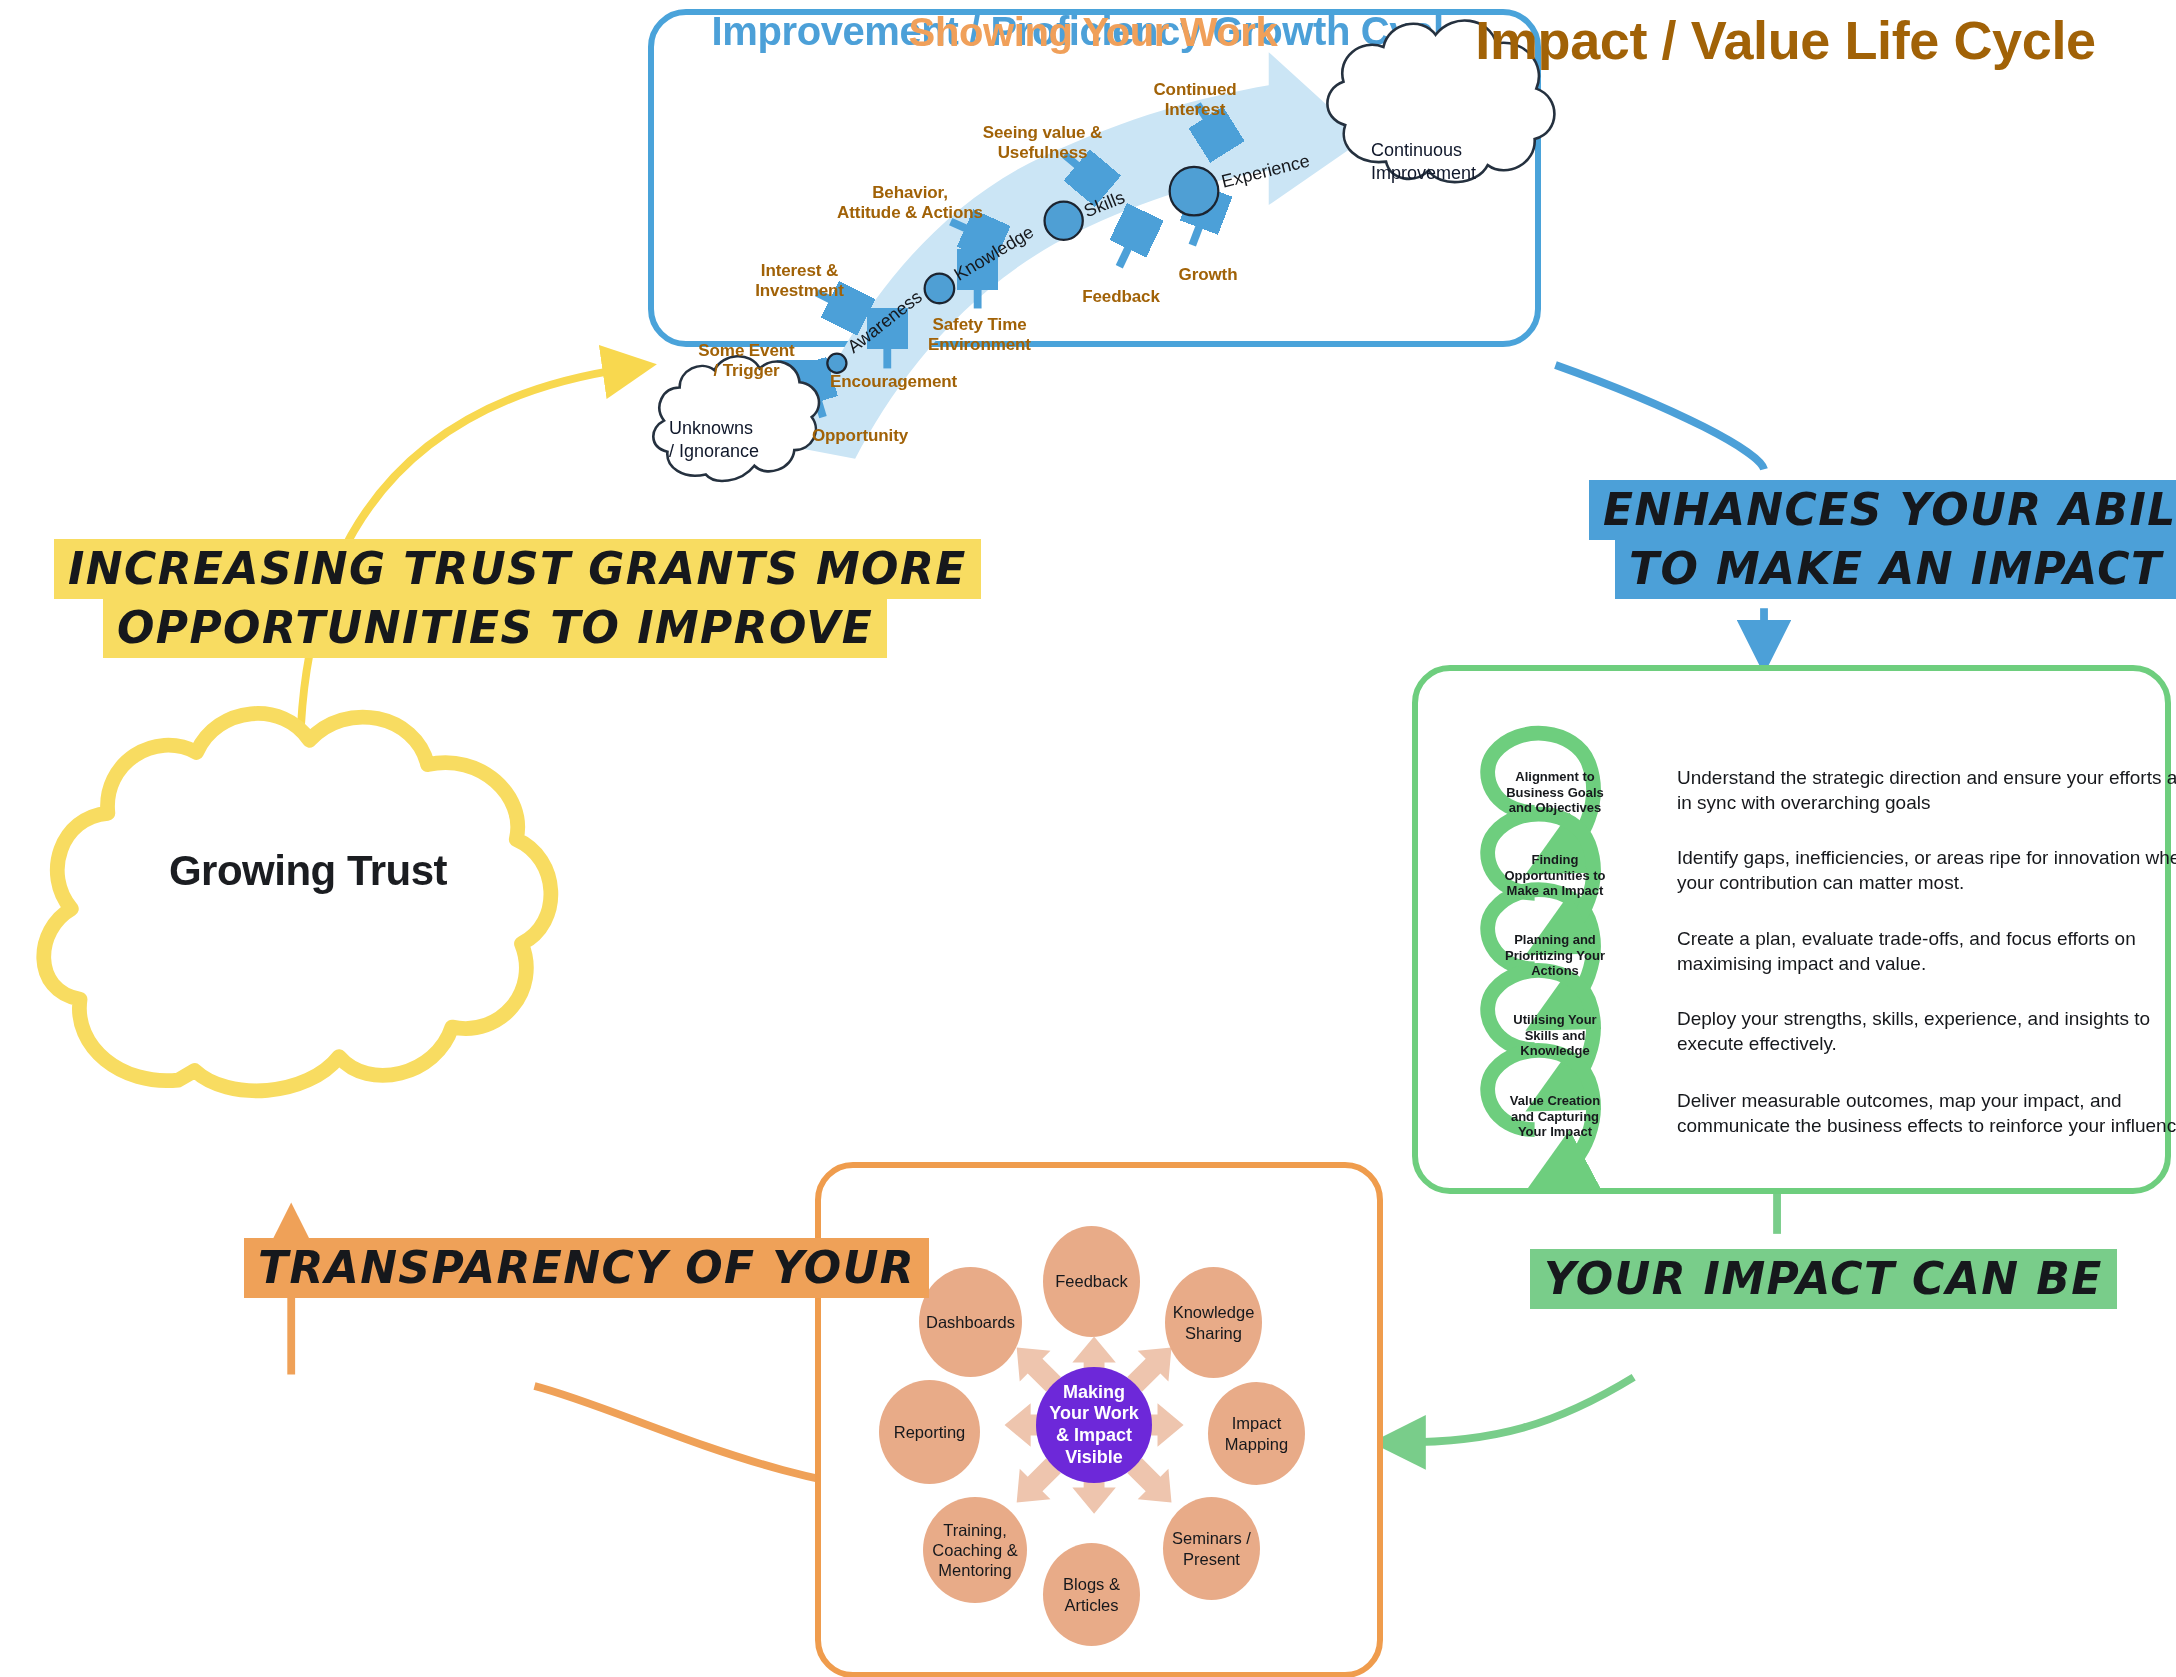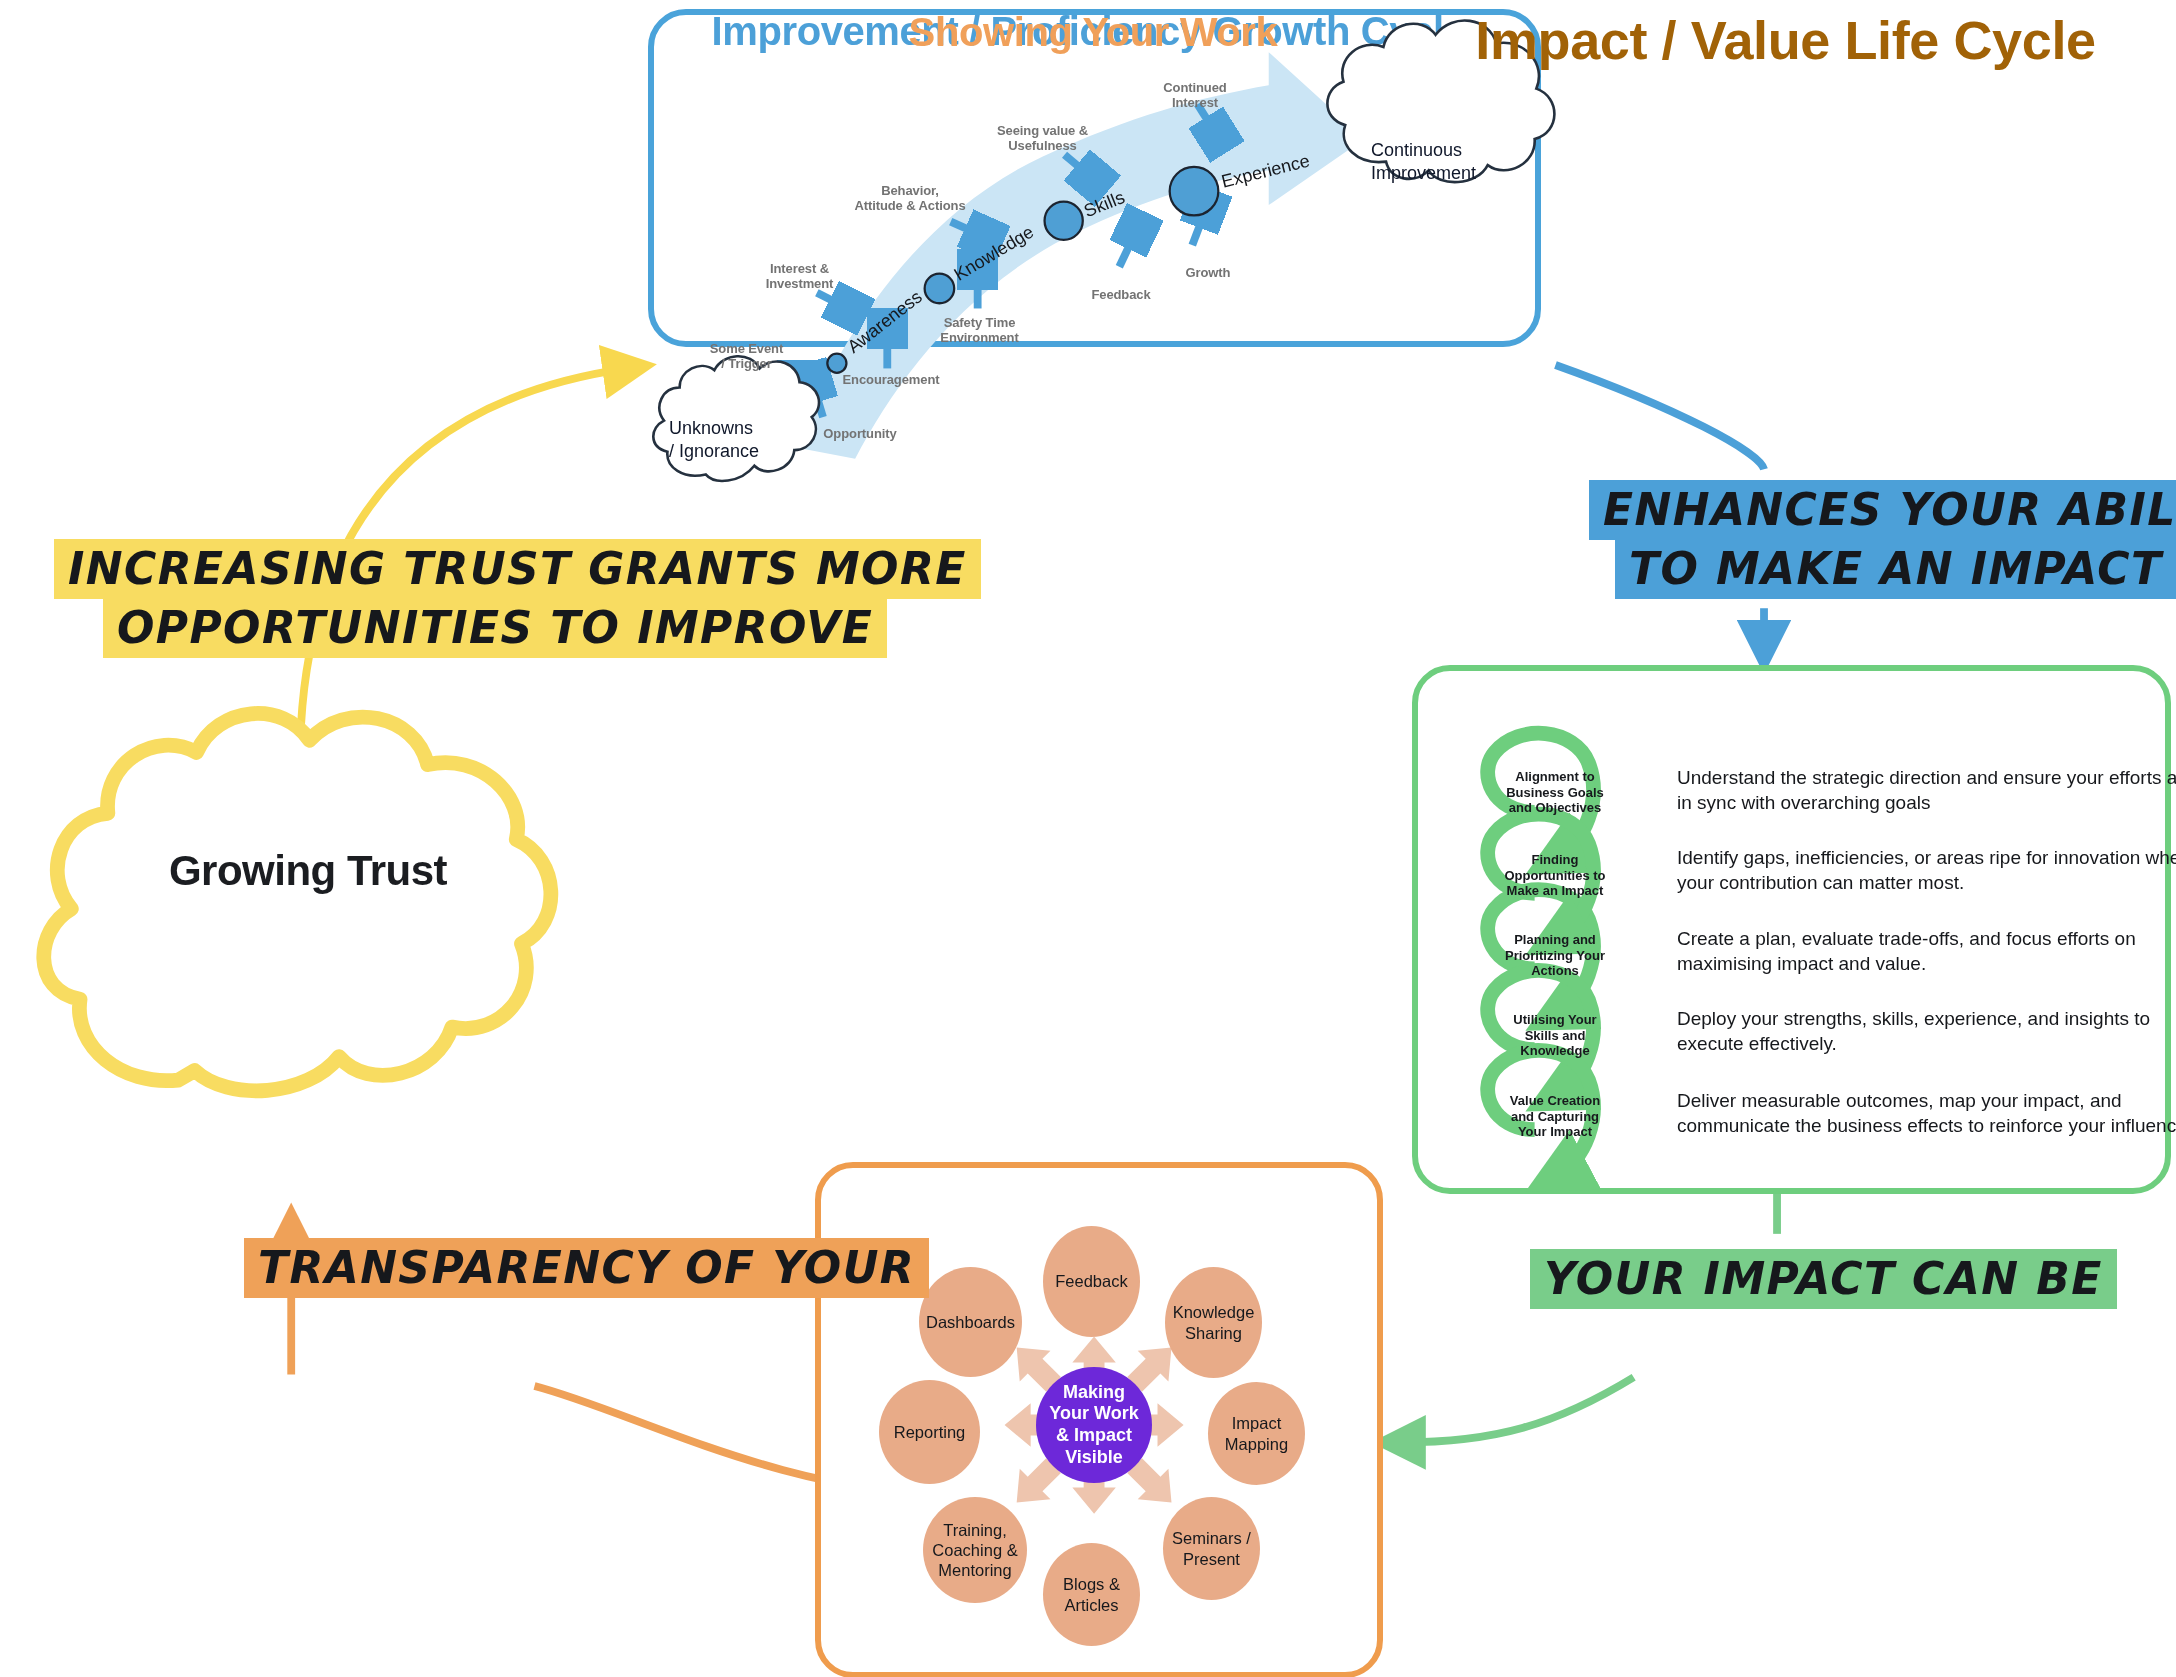--- a/index.html
+++ b/index.html
@@ -40,21 +40,21 @@
   #cal-green .l2{margin-left:15.6px;}
   #cal-orange{left:209px;top:1238px;}
   #cal-orange .ln{background:#efa158;margin-left:35px;}
   #cal-orange .l2{margin-left:0px;}
 
   
   #trust-label{position:absolute;left:104px;top:847px;width:408px;text-align:center;
       font-size:42px;font-weight:bold;color:#1b1d21;line-height:1.12;letter-spacing:-0.5px;}
 
   
-  .glabel{position:absolute;font-size:13px;font-weight:bold;color:#737373;
+  .glabel{position:absolute;font-size:17px;font-weight:bold;color:#a16207;
           line-height:1.18;text-align:center;white-space:pre-line;letter-spacing:-0.1px;}
   .gnode{position:absolute;font-size:18px;color:#16181c;white-space:nowrap;}
   .cloudtext{position:absolute;font-size:18px;color:#0f172a;text-align:left;
              line-height:1.25;white-space:pre-line;}
 
   
   .ilc-step{position:absolute;width:130px;text-align:center;
             font-size:13px;font-weight:bold;color:#17191d;line-height:1.2;white-space:pre-line;}
   .ilc-desc{position:absolute;width:539px;font-size:19px;color:#16181c;
             line-height:1.32;white-space:pre-line;}

